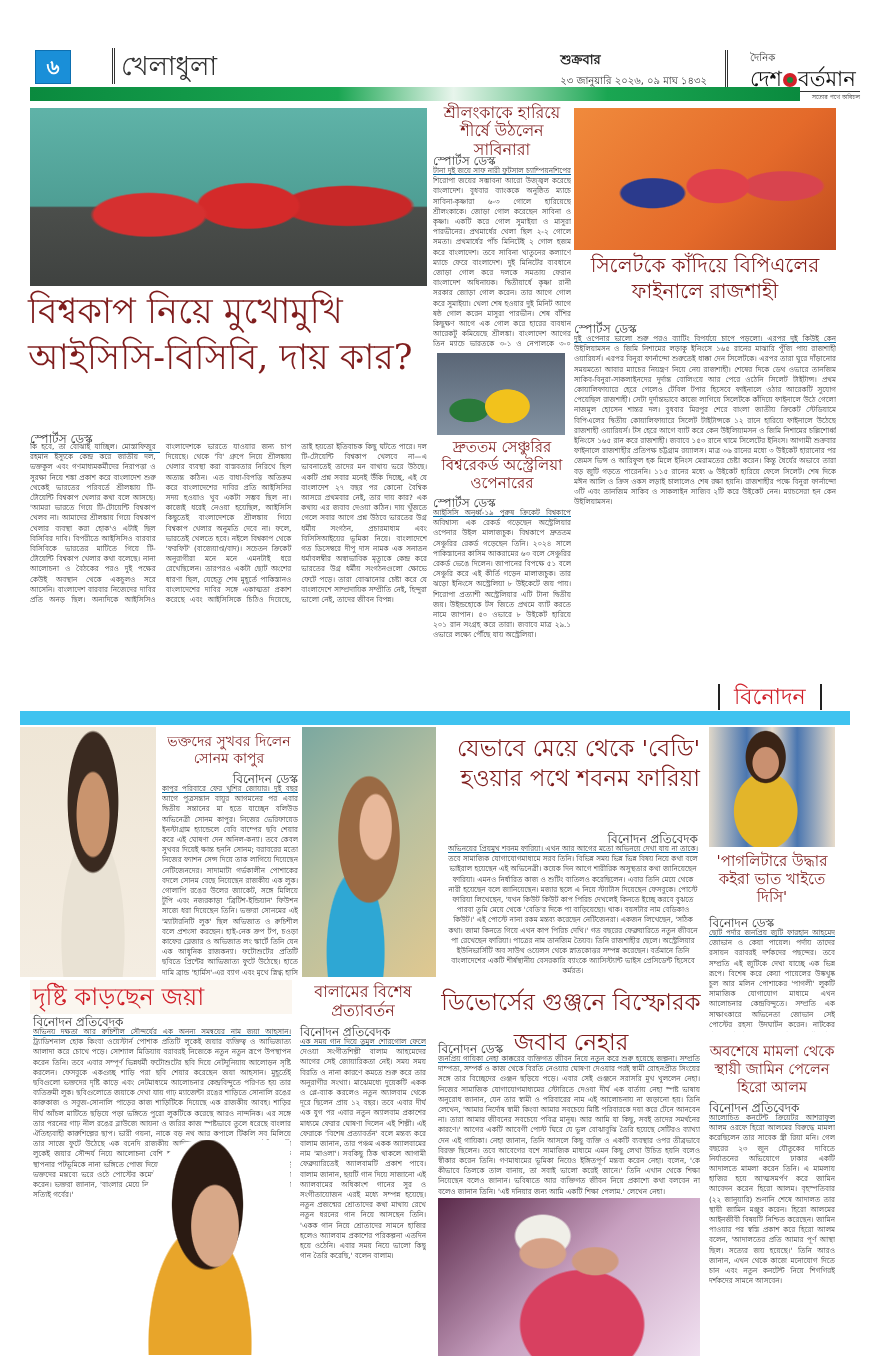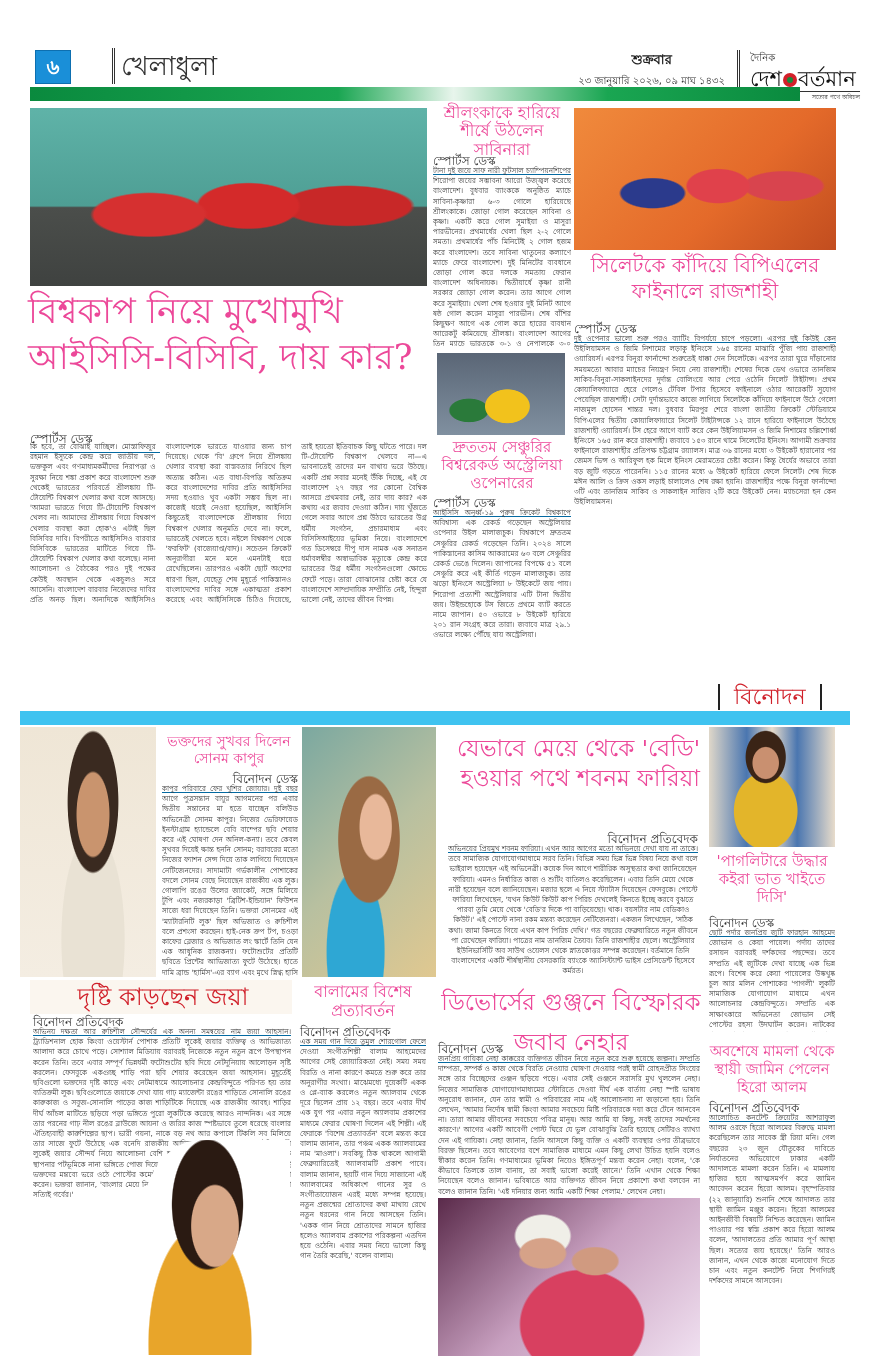--- a/index.html
+++ b/index.html
@@ -2,39 +2,39 @@
 <html><head>
 <meta charset="utf-8">
 <style>
 *{box-sizing:border-box;margin:0;padding:0}
 html,body{width:870px;height:1361px;background:#fff;overflow:hidden}
 body{font-family:"DejaVu Sans","Liberation Sans",sans-serif;color:#222;position:relative}
 .abs{position:absolute}
 .pagenum{left:35px;top:50px;width:36px;height:34px;background:#1a8fd8;border:1px solid #0d6fb0;color:#fff;font-size:20px;text-align:center;line-height:32px;font-weight:bold}
 .section{left:112px;top:48px;font-size:26px;color:#333;border-left:3px double #333;padding-left:6px;line-height:36px}
 .greenbar{left:30px;top:87px;width:770px;height:14px;background:linear-gradient(90deg,#0a8a3e 0%,#1aa652 40%,#e8f5ec 55%,#1aa652 75%,#0a8a3e 100%)}
-.dateblk{right:130px;top:50px;text-align:center;border-right:3px double #333;padding-right:12px}
+.dateblk{right:142px;top:50px;text-align:left;border-right:3px double #333;padding-right:18px}
 .day{font-size:13px;font-weight:bold;color:#222}
 .date{font-size:10px;color:#333;margin-top:2px}
 .logo{left:750px;top:50px;width:110px}
 .logo .small{font-size:10px;color:#333}
 .logo .name{font-size:21px;font-weight:normal;color:#111;line-height:24px;white-space:nowrap}
 .logo .name .dot{display:inline-block;width:14px;height:14px;border-radius:50%;background:#d3202a;vertical-align:middle;margin:0 1px;position:relative}
 .logo .name .dot::after{content:"";position:absolute;left:4px;top:4px;width:6px;height:6px;border-radius:50%;background:#1b8a3c}
 .logo .tag{font-size:6px;color:#333;text-align:right;border-top:1px solid #333;margin-left:30px}
 .photo{overflow:hidden}
 .ph-bd{background:radial-gradient(ellipse at 30% 60%,#d63030 0 14%,transparent 15%),radial-gradient(ellipse at 55% 55%,#d42a2a 0 16%,transparent 17%),radial-gradient(ellipse at 80% 55%,#c82828 0 14%,transparent 15%),linear-gradient(180deg,#5fb3a8 0%,#4e9e94 55%,#4b4e4b 56%,#3f4240 100%)}
 .ph-bpl{background:radial-gradient(ellipse at 30% 60%,#2b3a8c 0 12%,transparent 13%),radial-gradient(ellipse at 55% 55%,#e0414b 0 15%,transparent 16%),radial-gradient(ellipse at 80% 55%,#d8444e 0 13%,transparent 14%),linear-gradient(135deg,#f08a3c 0%,#e46a2a 60%,#c24d1f 100%)}
 .ph-aus{background:radial-gradient(ellipse at 55% 65%,#f2c21c 0 22%,transparent 23%),radial-gradient(ellipse at 25% 70%,#2a7a3a 0 14%,transparent 15%),linear-gradient(180deg,#5a6676 0%,#8090a0 100%)}
 .ph-sonam{background:radial-gradient(ellipse at 50% 35%,#c9946e 0 18%,transparent 19%),radial-gradient(ellipse at 50% 30%,#3a2a20 0 28%,transparent 29%),radial-gradient(ellipse at 50% 85%,#e9e2d4 0 35%,transparent 36%),linear-gradient(180deg,#efe6d6,#f4ede2)}
 .ph-shab{background:radial-gradient(ellipse at 55% 40%,#e8b89a 0 15%,transparent 16%),radial-gradient(ellipse at 50% 45%,#9a6a44 0 32%,transparent 33%),radial-gradient(ellipse at 40% 90%,#2ea7d4 0 25%,transparent 26%),linear-gradient(135deg,#7ba8a0 0%,#b8c0a0 50%,#e0c890 100%)}
 .ph-keya{background:radial-gradient(ellipse at 45% 30%,#c99070 0 13%,transparent 14%),radial-gradient(ellipse at 45% 25%,#3a2416 0 20%,transparent 21%),radial-gradient(ellipse at 45% 70%,#e3b52a 0 32%,transparent 33%),linear-gradient(90deg,#dfd7c9 0%,#4a76b0 30%,#e8dccb 50%,#4a76b0 70%,#e8dccb 100%)}
 .ph-joya{background:radial-gradient(ellipse at 50% 40%,#d8a888 0 22%,transparent 23%),radial-gradient(ellipse at 45% 30%,#2a1a12 0 30%,transparent 31%),radial-gradient(ellipse at 40% 95%,#e8a52a 0 40%,transparent 41%),linear-gradient(180deg,#fff 0%,#fff 100%)}
 .ph-neha{background:radial-gradient(ellipse at 40% 35%,#d6a288 0 10%,transparent 11%),radial-gradient(ellipse at 60% 40%,#d09a80 0 10%,transparent 11%),radial-gradient(ellipse at 40% 24%,#f0efe8 0 12%,transparent 13%),radial-gradient(ellipse at 55% 80%,#d84060 0 30%,transparent 31%),linear-gradient(135deg,#5a2a4a 0%,#c8a0c0 50%,#f0e0f0 100%)}
-.head{font-family:"DejaVu Serif","Liberation Serif",serif;color:#ec4899;text-align:center;line-height:1.15}
+.head{font-family:"DejaVu Serif","Liberation Serif",serif;color:#7f1d1d;text-align:center;line-height:1.15}
 .desk{font-size:12px;color:#333;border-bottom:1px solid #0369a1;padding-bottom:2px}
 .body{font-size:7.2px;line-height:10.2px;color:#333;text-align:justify;overflow:hidden}
 .cols3{column-count:3;column-gap:10px}
 .entbar{left:20px;top:711px;width:830px;height:14px;background:#3fc3f0}
 .entlabel{left:718px;top:684px;font-size:22px;color:#d0202a;border-left:2px solid #222;border-right:2px solid #222;padding:0 14px;line-height:26px;font-family:"DejaVu Serif",serif}
 </style>
 </head>
 <body>
 
 <div class="abs pagenum">৬</div>
@@ -96,21 +96,21 @@
 <div class="abs body" style="left:448px;top:844px;width:250px;height:132px;text-align:center">অভিনয়ের প্রিয়মুখ শবনম ফারিয়া। এখন আর আগের মতো অভিনয়ে দেখা যায় না তাকে। তবে সামাজিক যোগাযোগমাধ্যমে সরব তিনি। বিভিন্ন সময় ভিন্ন ভিন্ন বিষয় নিয়ে কথা বলে ভাইরাল হয়েছেন এই অভিনেত্রী। কয়েক দিন আগে শারীরিক অসুস্থতার কথা জানিয়েছেন ফারিয়া। এমনও নির্ধারিত কাজ ও শুটিং বাতিলও করেছিলেন। এবার তিনি মেয়ে থেকে নারী হয়েছেন বলে জানিয়েছেন। মজার ছলে এ নিয়ে স্ট্যাটাস দিয়েছেন ফেসবুকে। পোস্টে ফারিয়া লিখেছেন, 'যখন কিউট কিউট কাপ পিরিচ দেখলেই কিনতে ইচ্ছে করবে বুঝতে পারবা তুমি মেয়ে থেকে 'বেডি'র দিকে পা বাড়িয়েছো। থাক। বয়সটার নাম বেডিকাও কিউট।' এই পোস্টে নানা রকম মন্তব্য করেছেন নেটিজেনরা। একজন লিখেছেন, 'সঠিক কথা। জামা কিনতে গিয়ে এখন কাপ পিরিচ দেখি।' গত বছরের ফেব্রুয়ারিতে নতুন জীবনে পা রেখেছেন ফারিয়া। পাত্রের নাম তানজিম তৈয়ব। তিনি রাজশাহীর ছেলে। অস্ট্রেলিয়ার ইউনিভার্সিটি অব সাউথ ওয়েলস থেকে স্নাতকোত্তর সম্পন্ন করেছেন। বর্তমানে তিনি বাংলাদেশের একটি শীর্ষস্থানীয় বেসরকারি ব্যাংকে অ্যাসিস্ট্যান্ট ভাইস প্রেসিডেন্ট হিসেবে কর্মরত।</div>
 
 <div class="abs photo ph-keya" style="left:709px;top:727px;width:126px;height:120px"></div>
 <div class="abs head" style="left:706px;top:852px;width:132px;font-size:15px;line-height:18px">'পাগলিটারে উদ্ধার কইরা ভাত খাইতে দিসি'</div>
 <div class="abs" style="left:709px;top:914px;width:126px">
     <div class="desk">বিনোদন ডেস্ক</div>
   </div>
 <div class="abs body" style="left:709px;top:928px;width:126px;height:104px">ছোট পর্দার জনপ্রিয় জুটি ফারহান আহমেদ জোভান ও কেয়া পায়েল। পর্দায় তাদের রসায়ন বরাবরই দর্শকদের পছন্দের। তবে সম্প্রতি এই জুটিকে দেখা যাচ্ছে এক ভিন্ন রূপে। বিশেষ করে কেয়া পায়েলের উষ্কখুষ্ক চুল আর মলিন পোশাকের 'পাগলী' লুকটি সামাজিক যোগাযোগ মাধ্যমে এখন আলোচনার কেন্দ্রবিন্দুতে। সম্প্রতি এক সাক্ষাৎকারে অভিনেতা জোভান সেই পোস্টের রহস্য উদঘাটন করেন। নাটকের গল্পের প্রয়োজনে এমন সাজে দেখা গেছে কেয়াকে। 'পাগলী' সাজেই বেশ মন দিয়ে ভাত খাচ্ছেন কেয়া পায়েল।</div>
 
 <div class="abs" style="left:30px;top:980px;width:262px;height:34px;background:#fbf6ef"></div>
-<div class="abs head" style="left:33px;top:982px;width:260px;font-size:24px;color:#d0202a;text-align:center;line-height:30px">দৃষ্টি কাড়ছেন জয়া</div>
+<div class="abs head" style="left:33px;top:982px;width:260px;font-size:24px;color:#d0202a;text-align:left;line-height:30px">দৃষ্টি কাড়ছেন জয়া</div>
 <div class="abs" style="left:33px;top:1013px;width:258px">
     <div class="desk">বিনোদন প্রতিবেদক</div>
   </div>
 <div class="abs body" style="left:33px;top:1027px;width:258px;height:330px">অভিনয় দক্ষতা আর রুচিশীল সৌন্দর্যের এক অনন্য সমন্বয়ের নাম জয়া আহসান। ট্র্যাডিশনাল হোক কিংবা ওয়েস্টার্ন পোশাক প্রতিটি লুকেই জয়ার ব্যক্তিত্ব ও আভিজাত্য আলাদা করে চোখে পড়ে। সোশ্যাল মিডিয়ায় বরাবরই নিজেকে নতুন নতুন রূপে উপস্থাপন করেন তিনি। তবে এবার সম্পূর্ণ ভিন্নধর্মী ফটোশুটের ছবি দিয়ে নেটদুনিয়ায় আলোড়ন সৃষ্টি করলেন। ফেসবুকে একগুচ্ছ শাড়ি পরা ছবি শেয়ার করেছেন জয়া আহসান। মুহূর্তেই ছবিগুলো ভক্তদের দৃষ্টি কাড়ে এবং নেটমাধ্যমে আলোচনার কেন্দ্রবিন্দুতে পরিণত হয় তার ব্যতিক্রমী লুক। ছবিগুলোতে জয়াকে দেখা যায় গাঢ় ম্যাজেন্টা রঙের শাড়িতে সোনালি রঙের কারুকাজ ও সবুজ-সোনালি পাড়ের কাজ শাড়িটিকে দিয়েছে এক রাজকীয় আবহ। শাড়ির দীর্ঘ আঁচল মাটিতে ছড়িয়ে পড়া ভঙ্গিতে পুরো লুকটিকে করেছে আরও নান্দনিক। এর সঙ্গে তার পরনের গাঢ় নীল রঙের ব্লাউজে আয়না ও জরির কাজ স্পষ্টভাবে তুলে ধরেছে বাংলার ঐতিহ্যবাহী কারুশিল্পের ছাপ। ভারী গয়না, নাকে বড় নথ আর কপালে টিকলি সব মিলিয়ে তার সাজে ফুটে উঠেছে এক বনেদি রাজকীয় আভিজাত্য। সাধারণত এমন ঐতিহ্যবাহী লুকেই জয়ার সৌন্দর্য নিয়ে আলোচনা বেশি হয়। পুরোনো কোনো বাড়ি বা ঐতিহাসিক স্থাপনার পটভূমিকে নানা ভঙ্গিতে পোজ দিয়ে দেখা যায় অভিনেত্রীকে। ছবি প্রকাশের পরপরই ভক্তদের মন্তব্যে ভরে ওঠে পোস্টের কমেন্ট বক্স। অনেকেই তার সৌন্দর্য, সাহসের প্রশংসা করেন। ভক্তরা জানান, 'বাংলার মেয়ে নিজের সংস্কৃতিকে এত সুন্দরভাবে তুলে ধরেছেন, যা সত্যিই গর্বের।'</div>
 <div class="abs photo ph-joya" style="left:140px;top:1140px;width:150px;height:215px;border-radius:40% 0 0 0"></div>
 
 <div class="abs head" style="left:298px;top:982px;width:130px;font-size:16px;line-height:19px">বালামের বিশেষ প্রত্যাবর্তন</div>
 <div class="abs" style="left:300px;top:1023px;width:126px">
     <div class="desk">বিনোদন প্রতিবেদক</div>
   </div>

